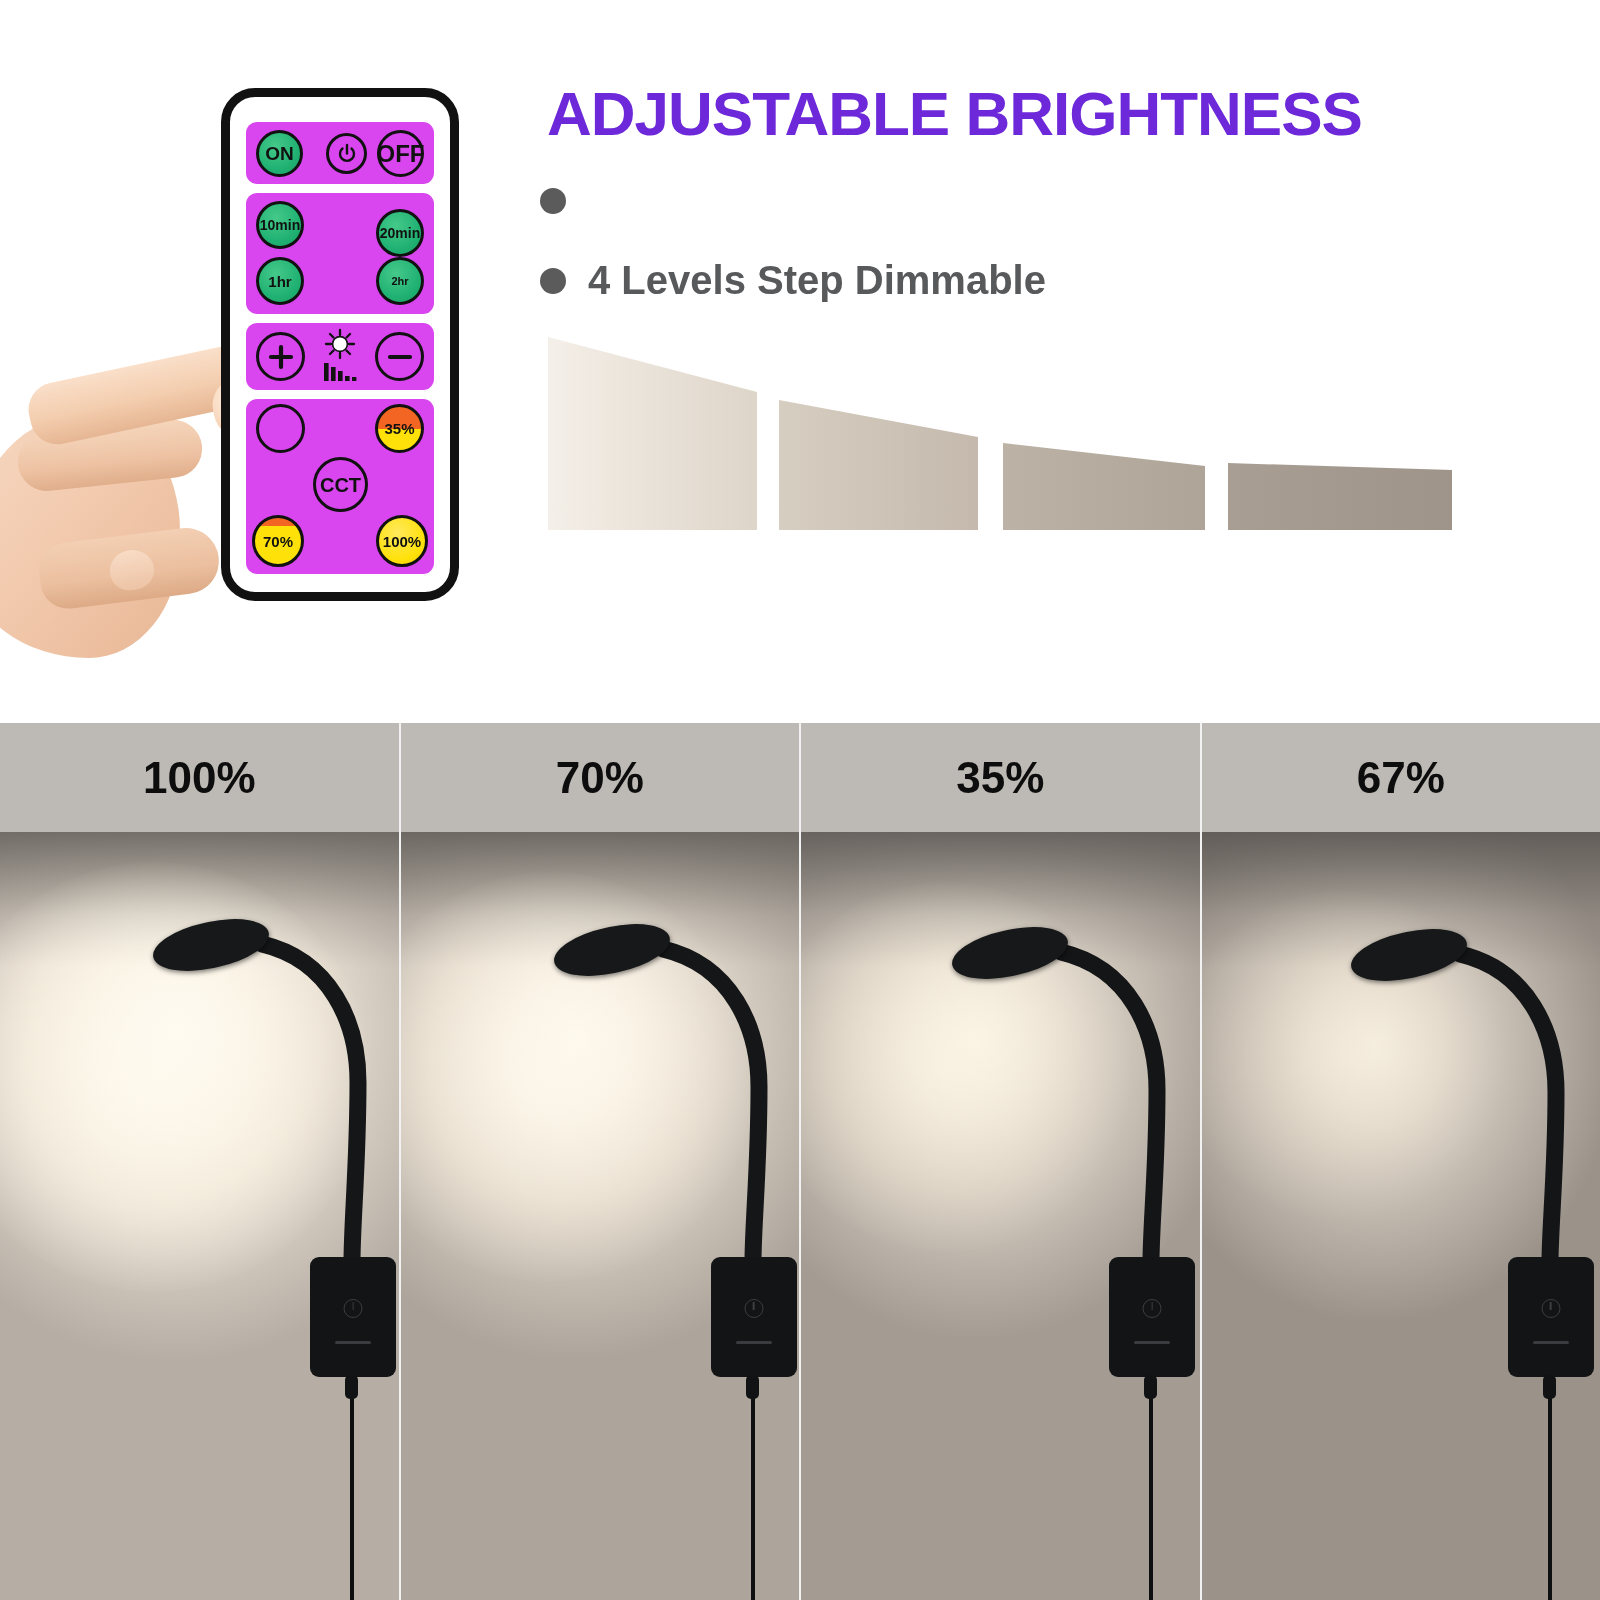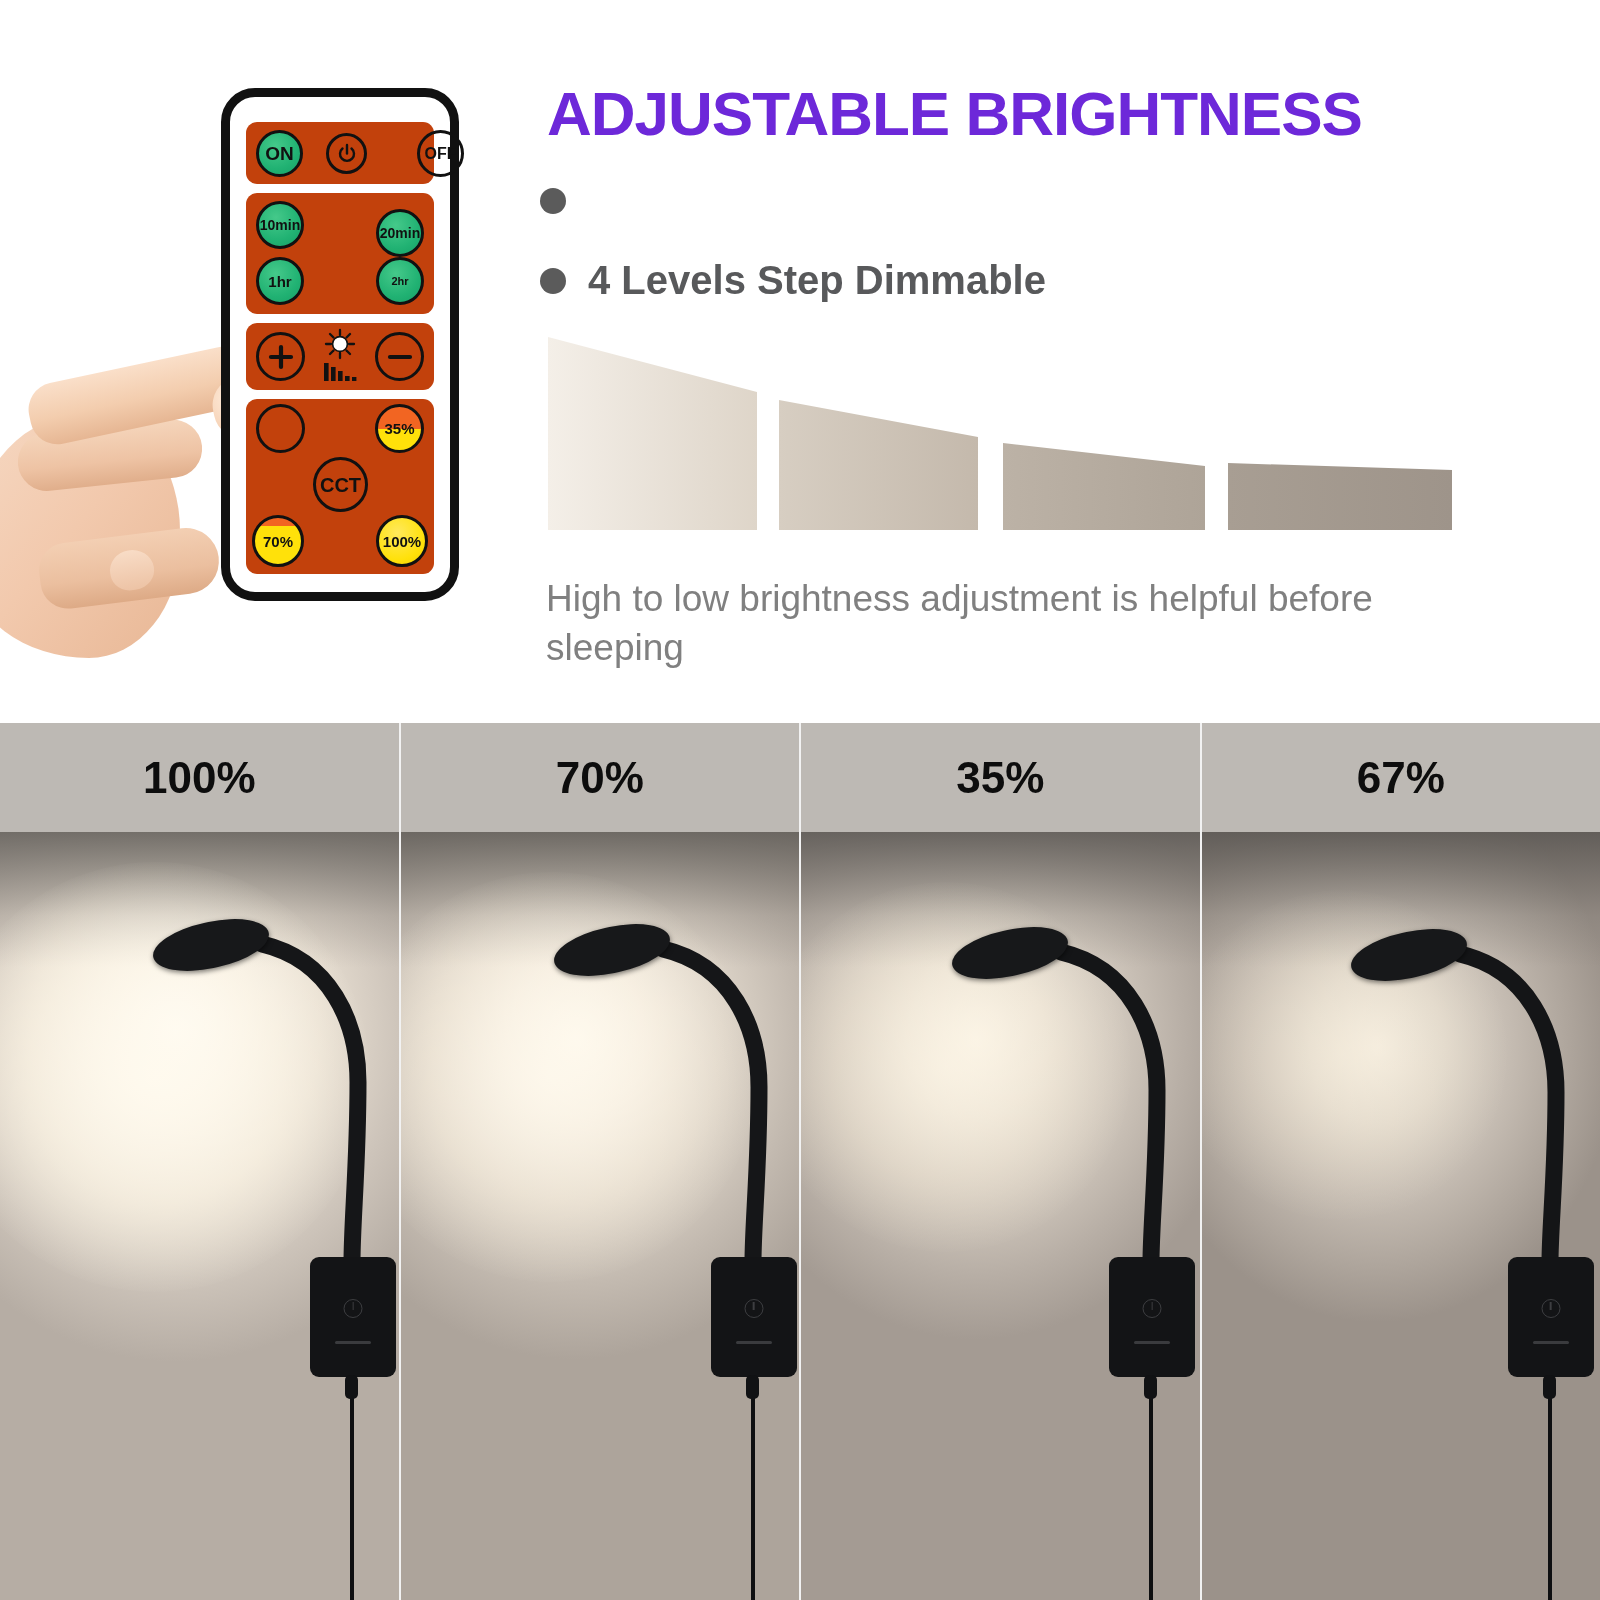--- a/index.html
+++ b/index.html
@@ -48,21 +48,21 @@
     background:linear-gradient(180deg,#f8dcc6,#edc3a5);
     border-radius:50% 52% 48% 46%; transform:rotate(-10deg);
   }
 
   
   #remote {
     position:absolute; left:221px; top:88px; width:238px; height:513px;
     background:#ffffff; border:9px solid #111; border-radius:34px; z-index:5;
   }
   .pad {
-    position:absolute; left:16px; background:#c2410c; border-radius:11px;padding-left:36px;
+    position:absolute; left:16px; background:#d946ef; border-radius:11px;padding-left:36px;
   }
   #pad1 { top:25px;  width:188px; height:62px; }
   #pad2 { top:96px;  width:188px; height:121px; }
   #pad3 { top:226px; width:188px; height:67px; }
   #pad4 { top:302px; width:188px; height:175px; }
 
   .btn {
     position:absolute; border-radius:50%;
     display:flex; align-items:center; justify-content:center;
     font-weight:bold; color:#111; line-height:1;
@@ -81,21 +81,21 @@
     background:linear-gradient(180deg,#F26522 0 50%,#FFE10A 50% 100%);
   }
   .btn-half-70 {
     border:3px solid #111; overflow:hidden;
     background:linear-gradient(180deg,#F26522 0 18%,#FFE10A 18% 100%);
   }
   .btn-half .lbl, .btn-half-70 .lbl { position:relative; z-index:2; }
 
   #btn-on   { left:10px;  top:8px;  width:47px; height:47px; font-size:19px; }
   #btn-pwr  { left:80px;  top:11px; width:41px; height:41px; }
-  #btn-off  { left:131px; top:8px;  width:47px; height:47px; font-size:16px;margin-left:40px; }
+  #btn-off  { left:131px; top:8px;  width:47px; height:47px; font-size:24px; }
 
   #btn-10min{ left:10px;  top:8px;  width:48px; height:48px; font-size:14px; }
   #btn-20min{ left:130px; top:16px;  width:48px; height:48px; font-size:14px; }
   #btn-1hr  { left:10px;  top:64px; width:48px; height:48px; font-size:15px; }
   #btn-2hr  { left:130px; top:64px; width:48px; height:48px; font-size:11px; }
 
   #btn-plus { left:10px;  top:9px;  width:49px; height:49px; }
   #btn-minus{ left:129px; top:9px;  width:49px; height:49px; }
   #bright-icon { position:absolute; left:66px; top:4px; width:56px; height:58px; }
 
@@ -312,21 +312,20 @@
     <div id="title">ADJUSTABLE BRIGHTNESS</div>
 
     <div class="bullet-row" id="bullet-1">
       <div class="dot"></div>
     </div>
     <div class="bullet-row" id="bullet-2">
       <div class="dot"></div>
       <div class="bullet-text">4 Levels Step Dimmable</div>
     </div>
 
-    <div id="caption">High to low brightness adjustment is helpful before sleeping</div>
   </div>
 
   <div id="pct-band">
     <div class="pct-cell">100%</div>
     <div class="pct-cell">70%</div>
     <div class="pct-cell">35%</div>
     <div class="pct-cell">67%</div>
   </div>
 
   <div id="panels">

